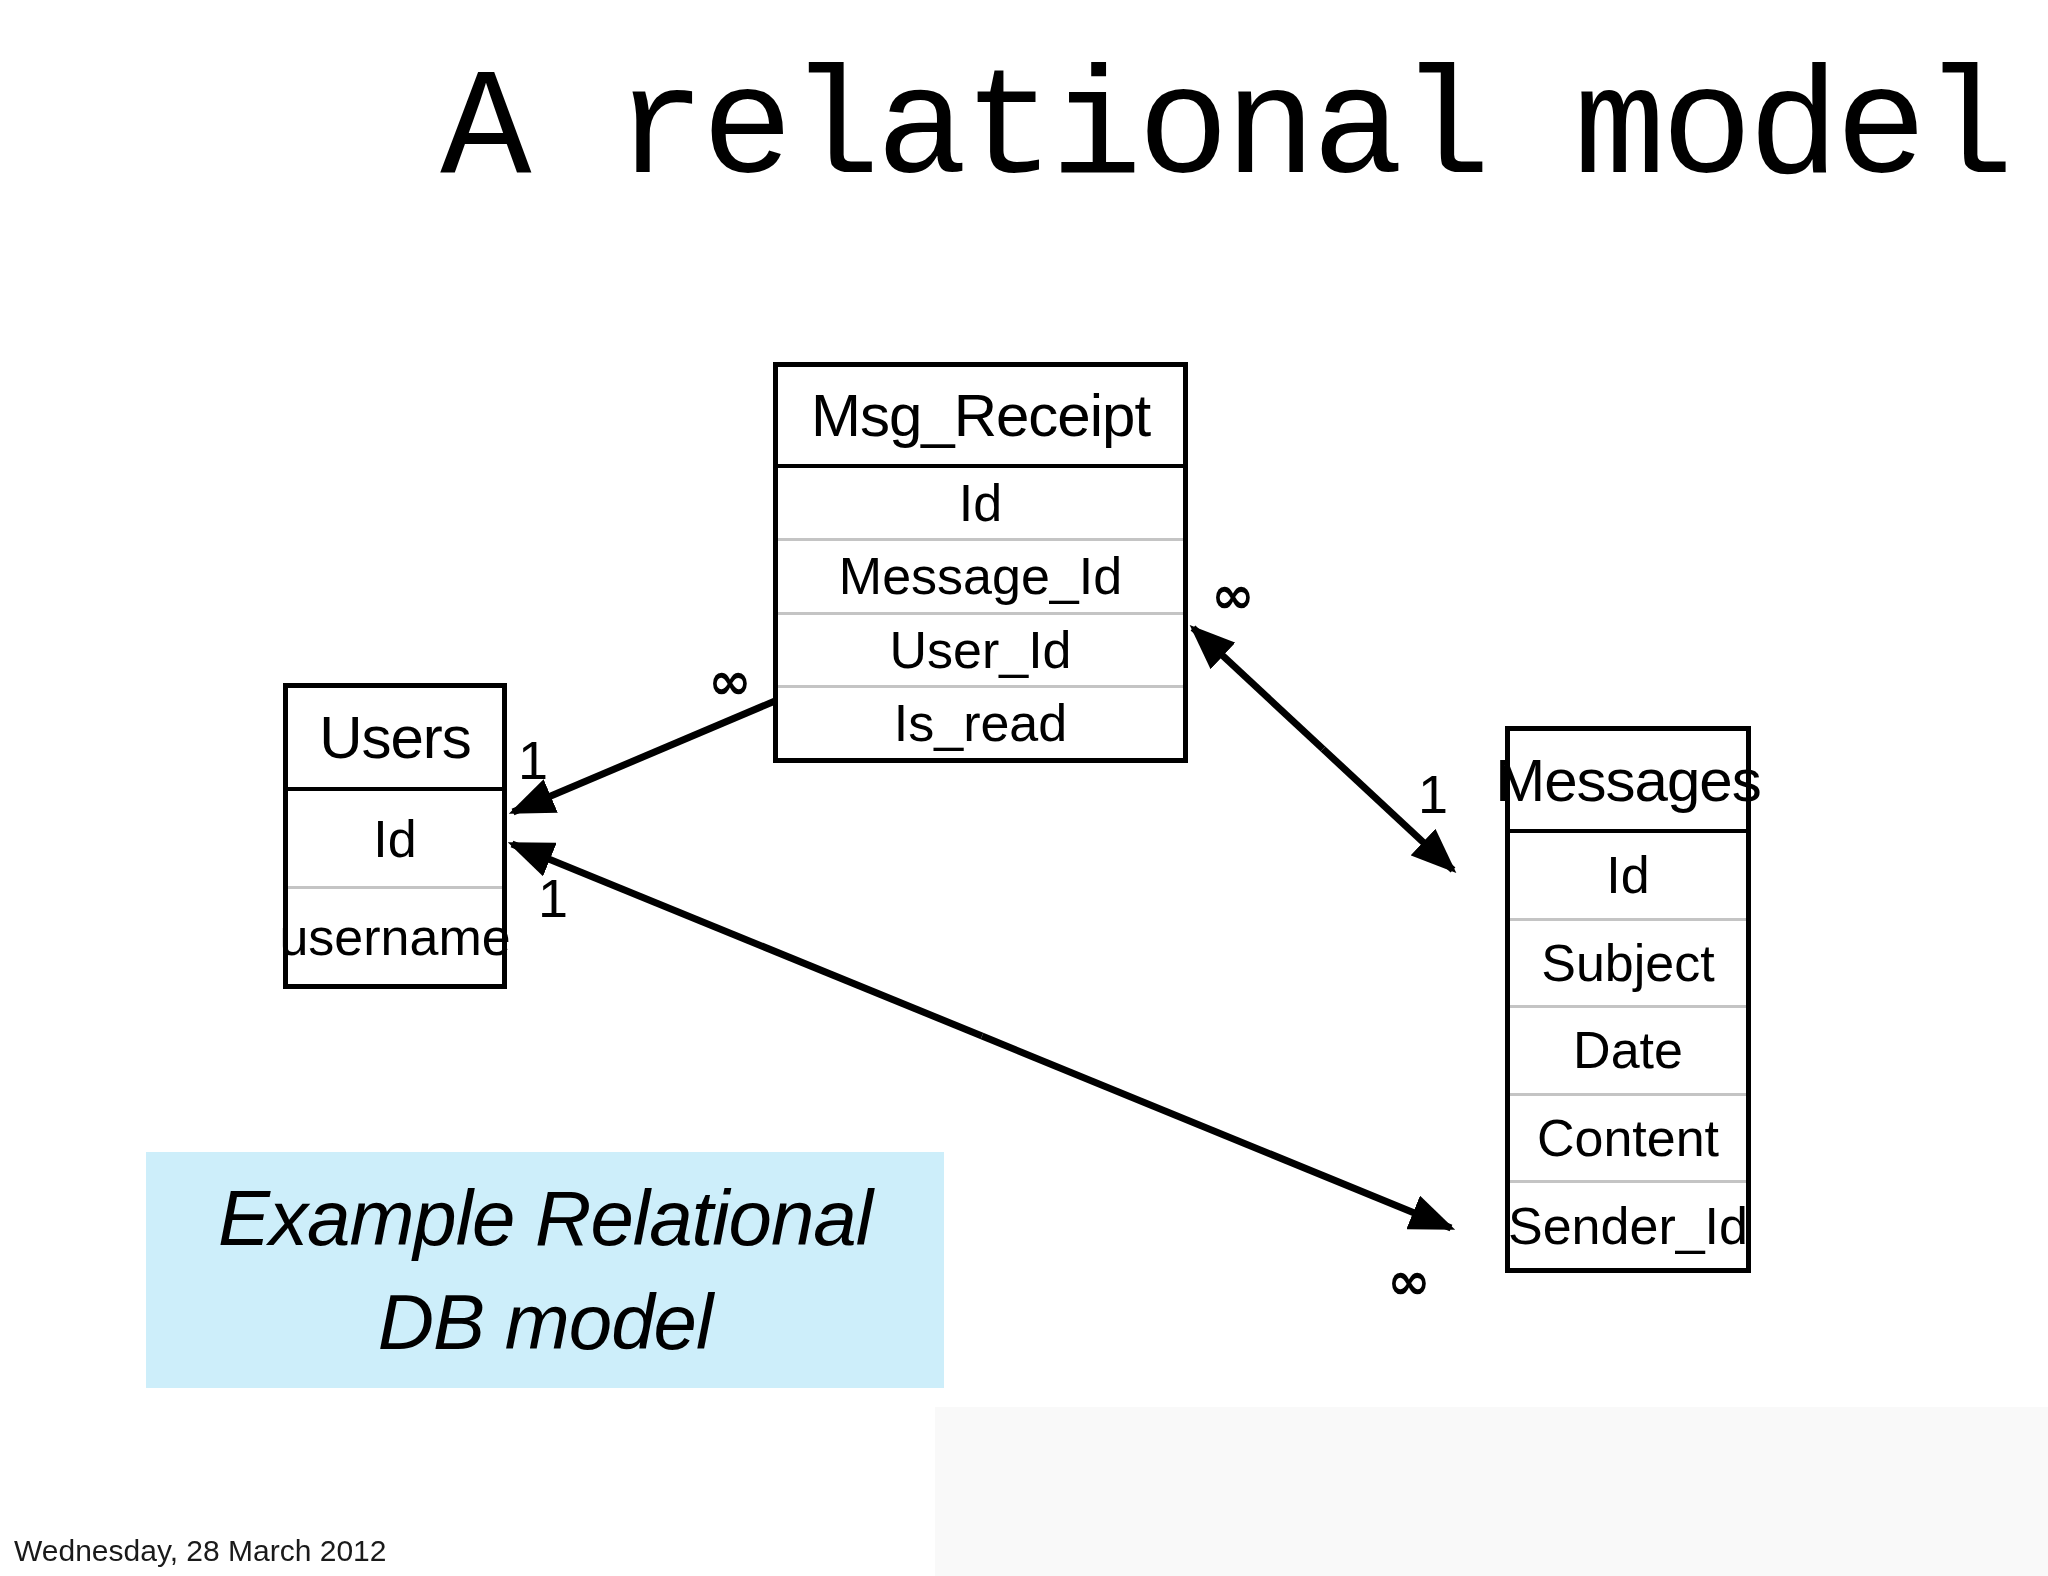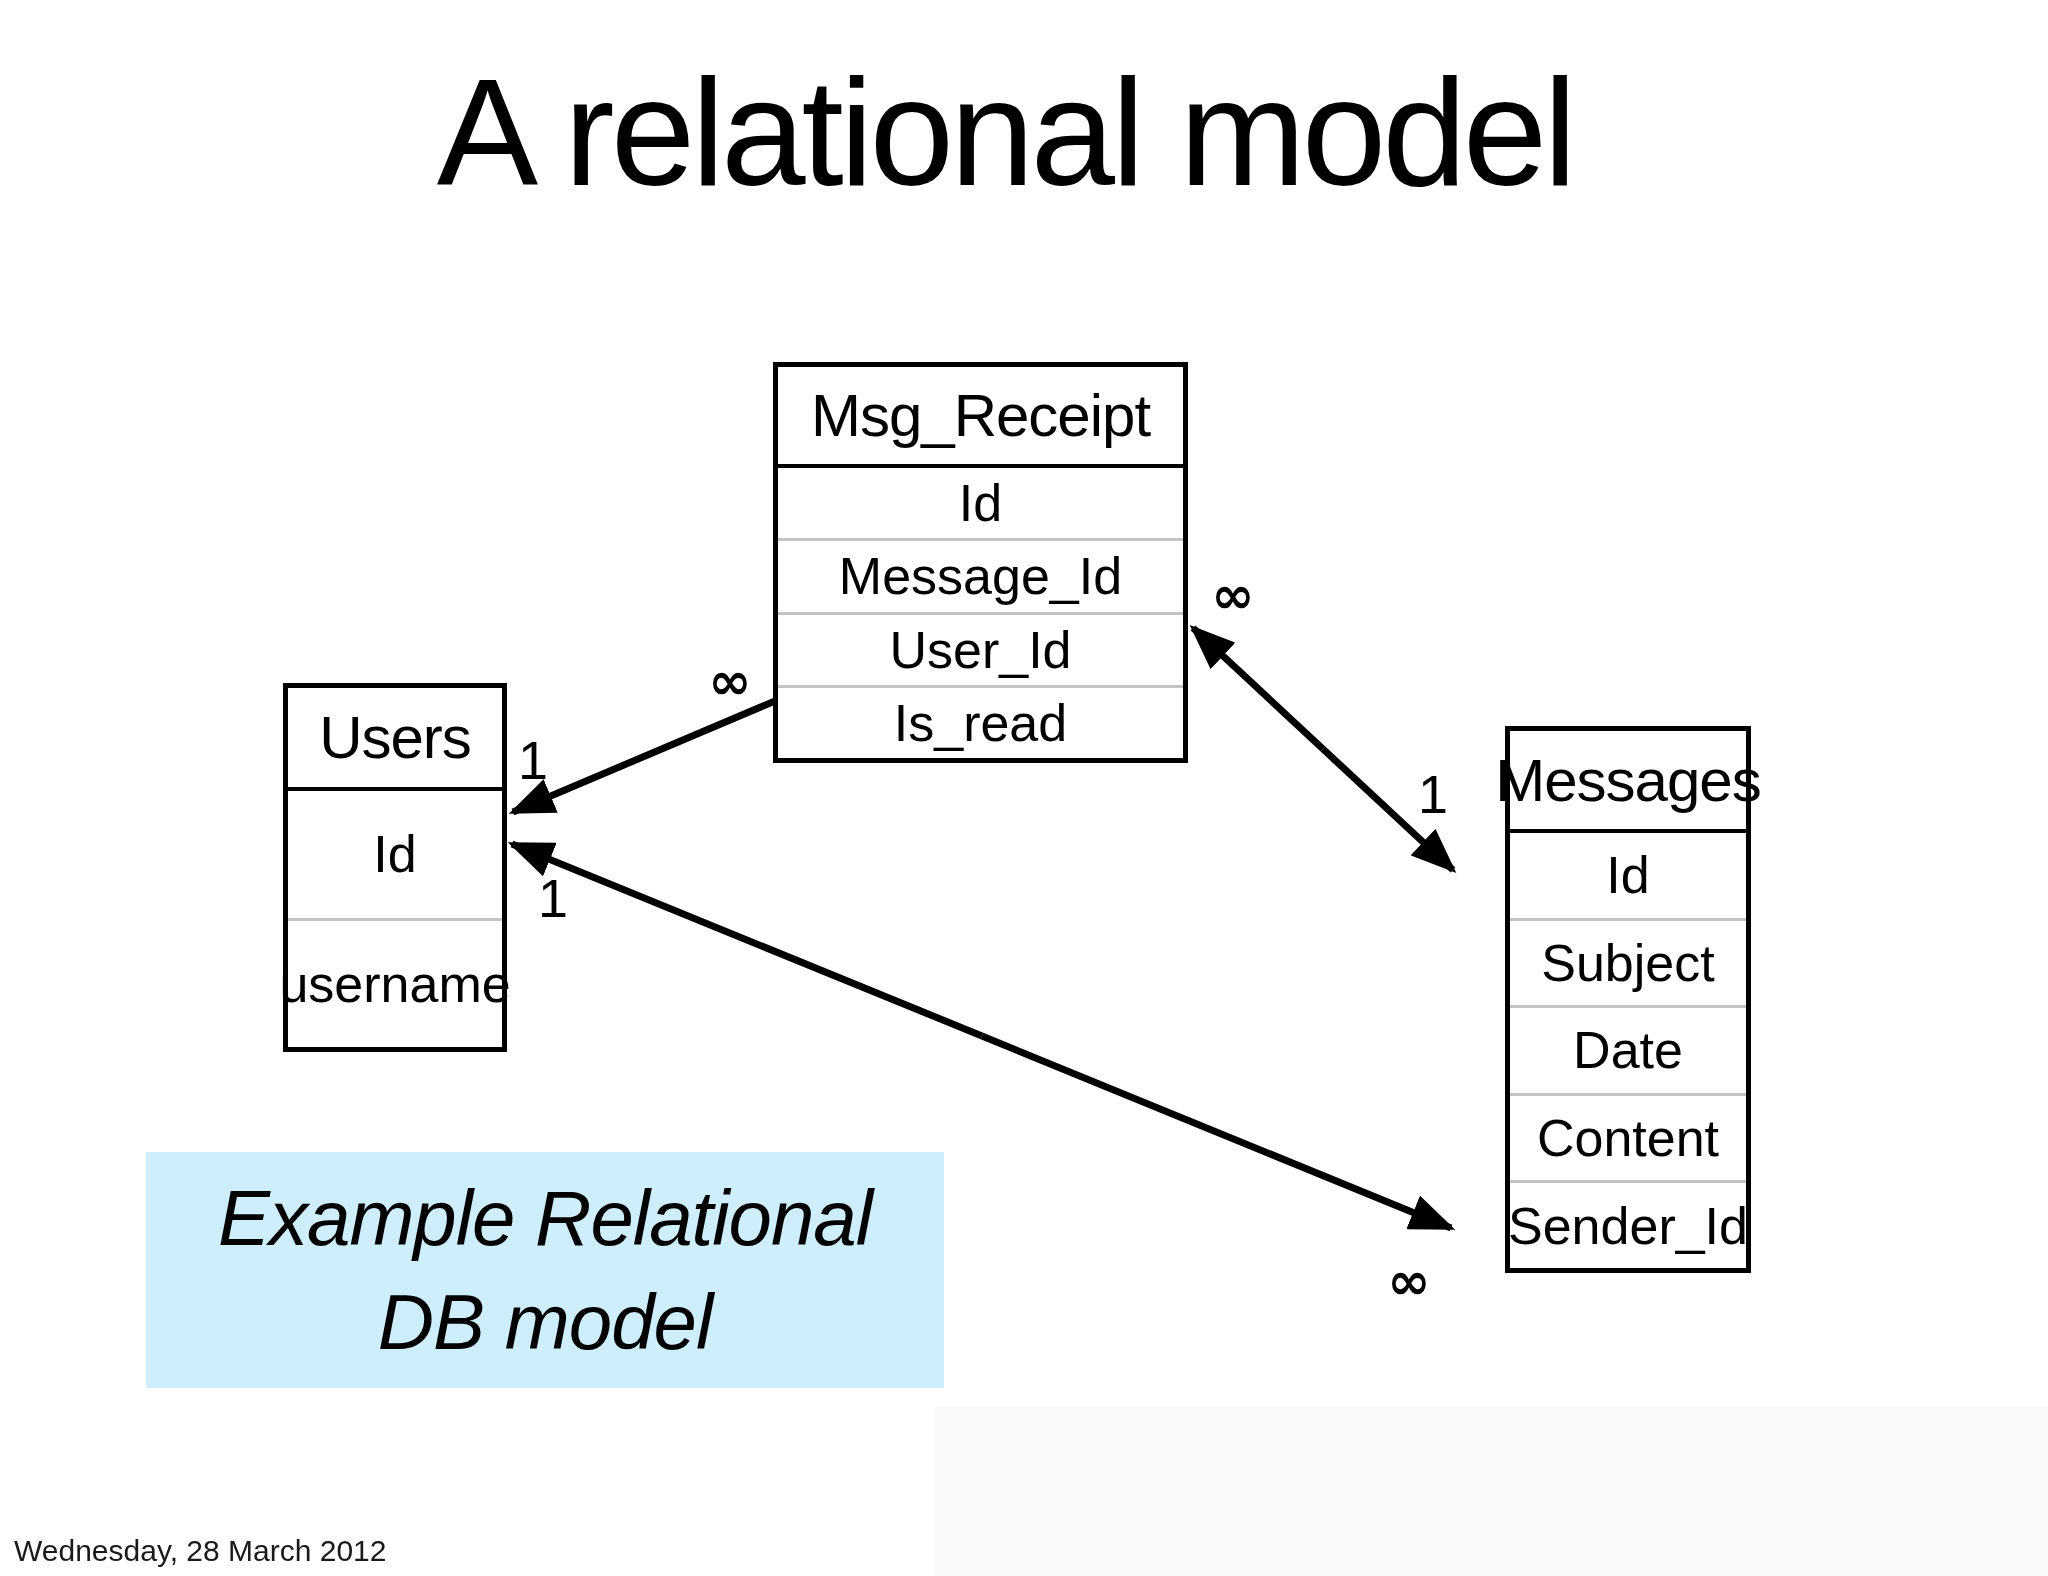--- a/index.html
+++ b/index.html
@@ -22,27 +22,28 @@
     top: 1407px;
     right: 0;
     bottom: 0;
     background: #f9f9f9;
   }
   .slide-title {
     position: absolute;
     top: 48px;
     left: 0;
     width: 2010px;
-    text-align: center;
+    text-align: right;
     font-size: 152px;
     line-height: 168px;
     font-weight: 100;
     letter-spacing: -4px;
     color: #000000;
     white-space: nowrap;
+    font-family: Liberation Mono, monospace;
   }
   
   #arrows {
     position: absolute;
     left: 0;
     top: 0;
   }
   .db-table {
     position: absolute;
     box-sizing: border-box;
@@ -151,21 +152,21 @@
   <div class="db-table" style="left:773px; top:362px; width:415px; height:401px;">
     <div class="db-header" style="height:97px;">Msg_Receipt</div>
     <div class="db-rows">
       <div class="db-row">Id</div>
       <div class="db-row">Message_Id</div>
       <div class="db-row">User_Id</div>
       <div class="db-row">Is_read</div>
     </div>
   </div>
 
-  <div class="db-table" style="left:283px; top:683px; width:224px; height:369px;justify-content:center;">
+  <div class="db-table" style="left:283px; top:683px; width:224px; height:306px;justify-content:center;">
     <div class="db-header" style="height:99px;">Users</div>
     <div class="db-rows">
       <div class="db-row">Id</div>
       <div class="db-row">username</div>
     </div>
   </div>
 
   <div class="db-table" style="left:1458px; top:726px; width:246px; height:547px;margin-left:47px;">
     <div class="db-header" style="height:98px;">Messages</div>
     <div class="db-rows">

